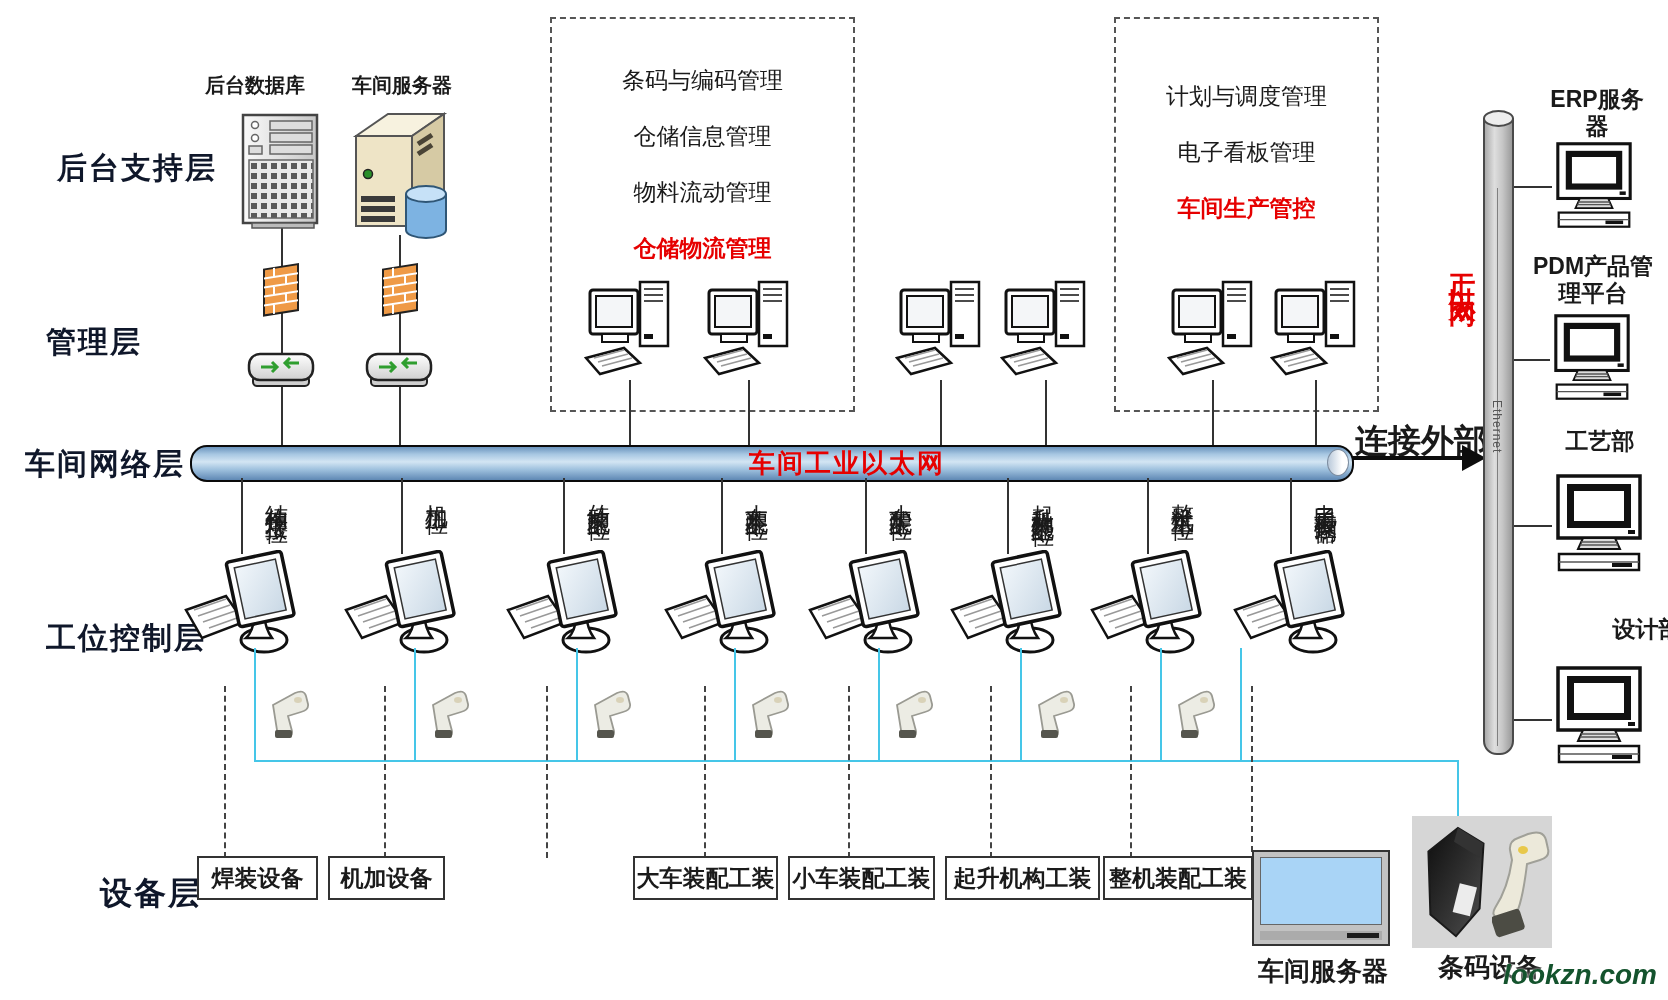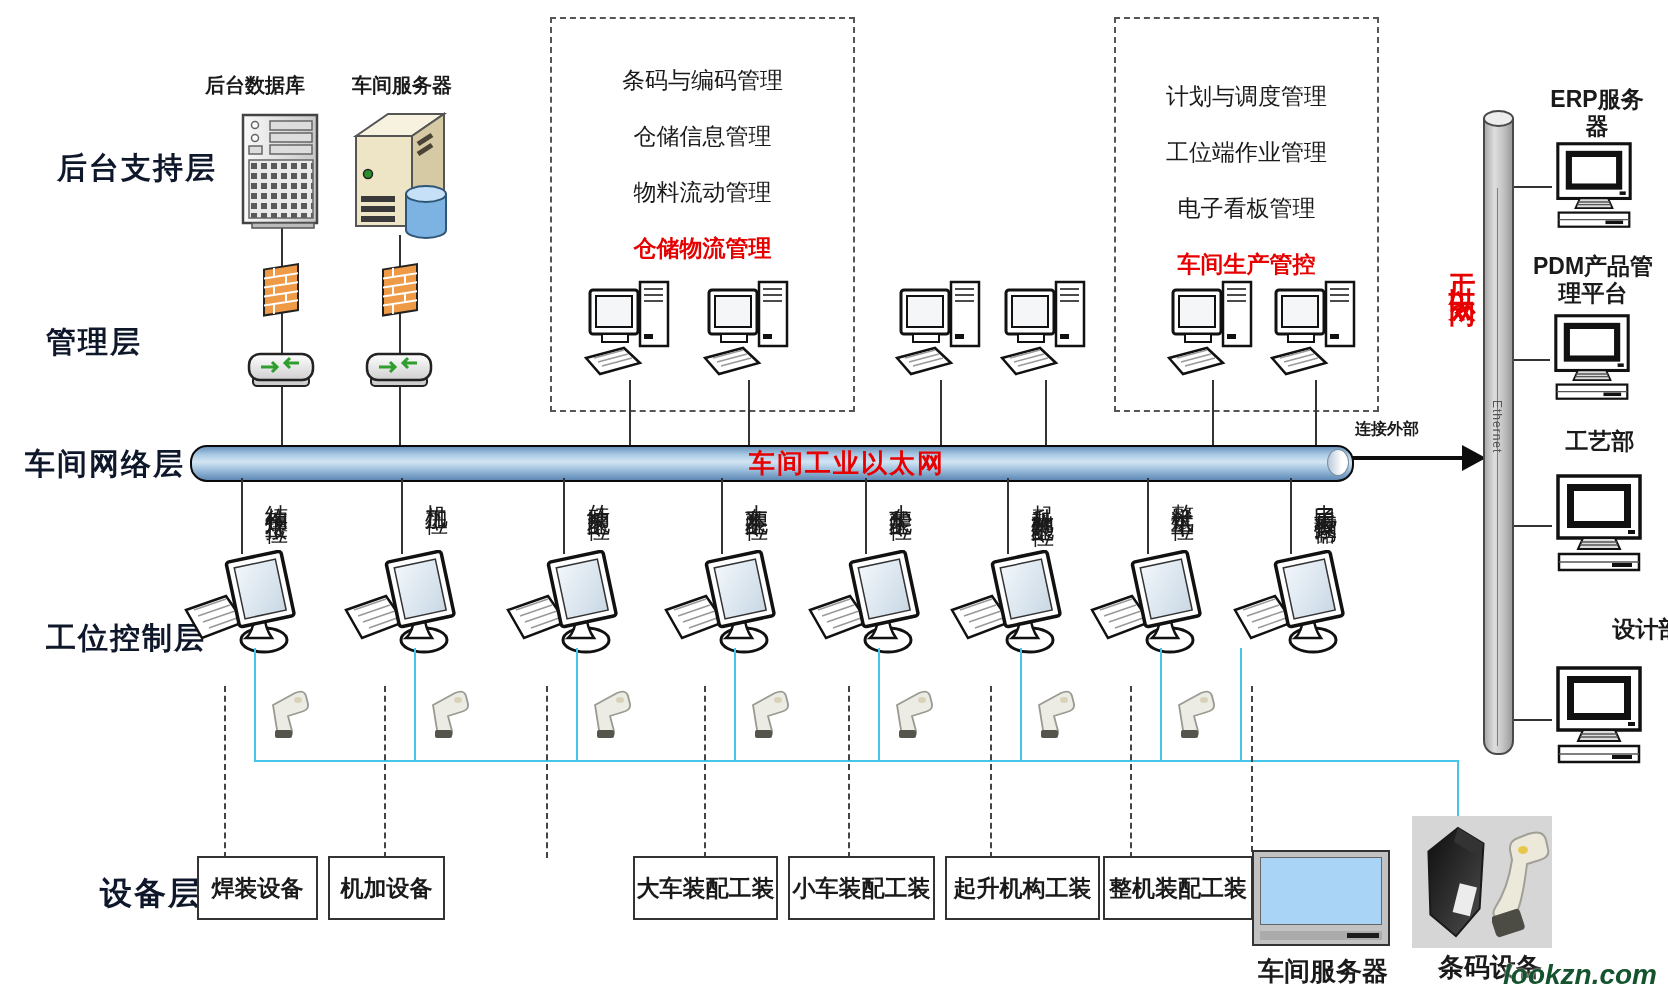--- a/index.html
+++ b/index.html
@@ -34,32 +34,32 @@
   .st-mon{position:absolute;left:20px;top:72px;}
   .st-label{position:absolute;left:98px;top:8px;height:255px;writing-mode:vertical-rl;text-orientation:upright;
        font-size:23px;letter-spacing:3px;white-space:nowrap;}
   .st-cyan{left:90px;top:170px;height:114px;}
   .st-scan{position:absolute;left:104px;top:210px;}
   .st-dash{left:60px;top:208px;height:172px;}
   
   .pc-col{position:absolute;top:278px;width:90px;height:172px;}
   .pc-line{left:45px;top:102px;height:68px;}
   
-  .eq-box{position:absolute;top:856px;height:64px;border:2px solid #333;box-sizing:border-box;background:#fff;
+  .eq-box{position:absolute;top:856px;height:44px;border:2px solid #333;box-sizing:border-box;background:#fff;
        display:flex;align-items:center;justify-content:center;font-size:23px;font-weight:bold;white-space:nowrap;}
   
   .pipe{position:absolute;left:1483px;top:118px;width:31px;height:637px;border:2px solid #4a4a4a;box-sizing:border-box;
        border-radius:0 0 14px 14px;background:linear-gradient(90deg,#ababab,#dedede 35%,#c6c6c6 65%,#9b9b9b);}
   .pipe-cap{position:absolute;left:1483px;top:110px;width:31px;height:17px;border-radius:50%;background:#ededed;
        border:2px solid #4a4a4a;box-sizing:border-box;}
   .pipe-inner{position:absolute;left:1497px;top:188px;height:558px;width:0;border-left:1.5px solid #808080;}
   .pipe-text{position:absolute;left:1490px;top:400px;writing-mode:vertical-rl;font-size:12px;color:#555;letter-spacing:1px;}
   .factory-net{position:absolute;left:1444px;top:252px;writing-mode:vertical-rl;text-orientation:upright;
        color:#e60000;font-size:27px;font-weight:bold;letter-spacing:7px;}
-  .connect-ext{position:absolute;left:1355px;top:419px;font-size:16px;font-weight:600;white-space:nowrap;}
+  .connect-ext{position:absolute;left:1355px;top:419px;font-size:33px;font-weight:600;white-space:nowrap;}
   .arrow-line{position:absolute;left:1352px;top:456px;width:116px;height:4px;background:#0d0d0d;}
   .arrow-head{position:absolute;left:1462px;top:445px;width:0;height:0;
        border-left:24px solid #0d0d0d;border-top:13px solid transparent;border-bottom:13px solid transparent;}
   .rlabel{position:absolute;font-size:23px;font-weight:600;text-align:center;line-height:27px;}
   
   .tv{position:absolute;left:1252px;top:850px;width:138px;height:96px;background:#c2c2c2;border:2px solid #333;box-sizing:border-box;}
   .tv-screen{position:absolute;left:6px;top:5px;right:6px;bottom:19px;background:#a9d4f6;border:1px solid #666;}
   .tv-bar{position:absolute;left:6px;bottom:4px;right:6px;height:9px;background:#ababab;}
   .tv-btn{position:absolute;right:3px;top:2px;width:32px;height:5px;background:#1c1c1c;}
   .photo{position:absolute;left:1412px;top:816px;width:140px;height:132px;background:#d6d6d6;}
@@ -223,21 +223,20 @@
     </svg>
 
   <div class="fbox" style="left:550px;width:305px">
     <div class="fb-item">条码与编码管理</div>
     <div class="fb-item">仓储信息管理</div>
     <div class="fb-item">物料流动管理</div>
     <div class="fb-item fb-red">仓储物流管理</div>
   </div>
   <div class="fbox fb3" style="left:1114px;width:265px">
     <div class="fb-item">计划与调度管理</div>
-    <div class="fb-item">工位端作业管理</div>
     <div class="fb-item">电子看板管理</div>
     <div class="fb-item fb-red">车间生产管控</div>
   </div>
 
   <div class="pc-col" style="left:584px">
       <svg width="90" height="104">
         <use href="#sym-pc"></use>
       </svg>
       <div class="vl pc-line"></div>
     </div>

